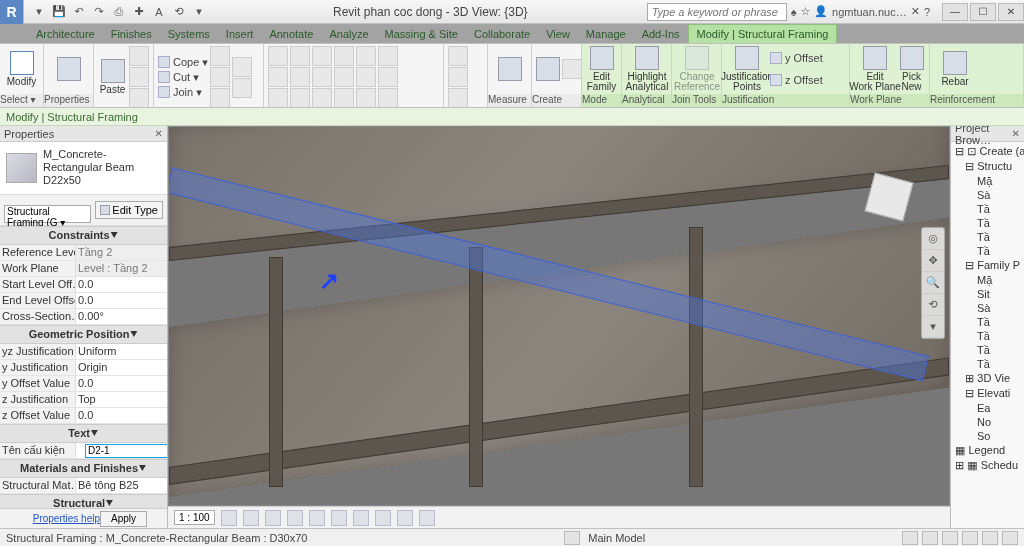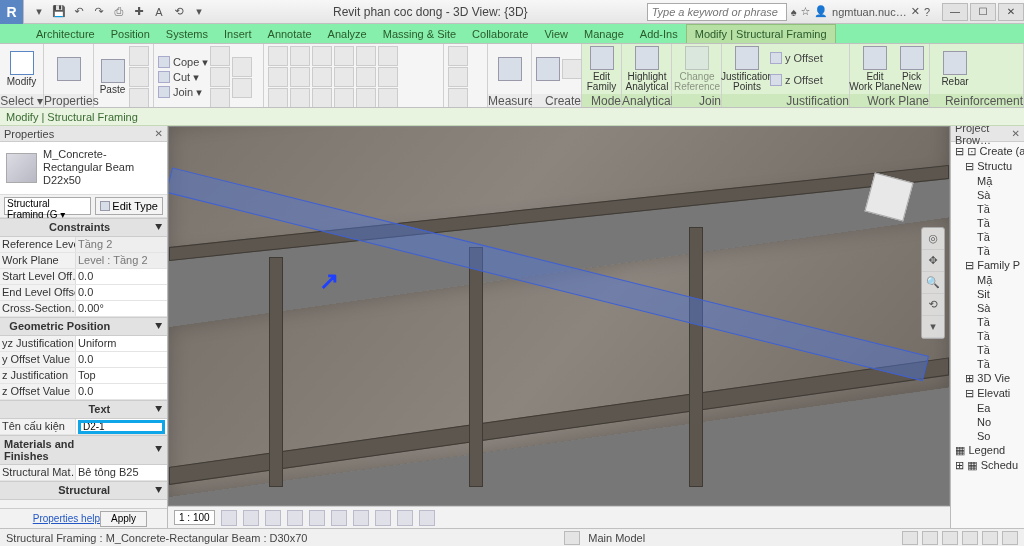--- a/index.html
+++ b/index.html
@@ -7,54 +7,54 @@
 .titlebar { height: 24px; background: linear-gradient(#f7f7f7,#e6e6e6); display: flex; align-items: center; border-bottom: 1px solid #c0c0c0; }
 .app-icon { width: 24px; height: 24px; background: #5a87c4; color: #fff; display: flex; align-items: center; justify-content: center; font-weight: bold; font-size: 14px; border-right: 1px solid #bbb; }
 .qat { display: flex; align-items: center; gap: 2px; padding: 0 6px; }
 .qat-btn { width: 18px; height: 18px; display: flex; align-items: center; justify-content: center; color: #555; cursor: pointer; font-size: 11px; }
 .title-text { flex: 1; text-align: center; color: #444; font-size: 12px; }
 .search-box { width: 140px; height: 18px; border: 1px solid #aaa; background: #fff; font-style: italic; color: #888; padding: 0 4px; }
 .user-area { display: flex; align-items: center; gap: 4px; padding: 0 4px; color: #555; }
 .user-area span { font-size: 11px; }
 .win-btns { display: flex; margin-left: 6px; }
 .win-btn { width: 26px; height: 18px; background: #e2e2e2; border: 1px solid #bbb; margin-left: 2px; display: flex; align-items: center; justify-content: center; color: #444; cursor: pointer; font-size: 10px; }
-.tabs { height: 20px; background: #86efac; display: flex; align-items: flex-end; border-bottom: 1px solid #c0c0c0; padding-left: 28px; }
+.tabs { height: 20px; background: #a3a3a3; display: flex; align-items: flex-end; border-bottom: 1px solid #c0c0c0; padding-left: 28px; }
 .tab { padding: 3px 8px; color: #2a5a2a; cursor: pointer; font-size: 11px; }
 .tab.contextual { background: #b7e0a5; border: 1px solid #8fbf7a; border-bottom: none; color: #2a5a2a; }
 .ribbon { height: 64px; background: #f5f5f5; display: flex; border-bottom: 1px solid #c0c0c0; overflow: hidden; }
 .ribbon-group { border-right: 1px solid #d0d0d0; display: flex; flex-direction: column; }
 .ribbon-group.green { background: #def1d2; }
 .rg-body { flex: 1; display: flex; align-items: center; padding: 2px 4px; gap: 2px; }
-.rg-label { height: 14px; text-align: right; font-size: 12px; color: #555; background: #ebebeb; }
+.rg-label { height: 14px; text-align: left; font-size: 10px; color: #555; background: #ebebeb; }
 .ribbon-group.green .rg-label { background: #cde8bc; }
 .rbtn-lg { width: 42px; height: 46px; display: flex; flex-direction: column; align-items: center; justify-content: center; gap: 2px; cursor: pointer; }
 .rbtn-lg .ico { width: 24px; height: 24px; background: #d8dee8; border: 1px solid #99a; }
 .rbtn-lg .lbl { font-size: 10px; color: #333; text-align: center; line-height: 1; }
 .rbtn-sm { width: 20px; height: 20px; background: #e8e8e8; border: 1px solid #ccc; cursor: pointer; }
 .rcol { display: flex; flex-direction: column; gap: 1px; }
 .rrow-txt { font-size: 10px; color: #444; display: flex; align-items: center; gap: 3px; height: 14px; cursor: pointer; }
 .rrow-txt .sm-ico { width: 12px; height: 12px; background: #d8dee8; border: 1px solid #aac; }
 .context-bar { height: 18px; background: #e8f3e0; border-bottom: 1px solid #c5d8b8; padding-left: 6px; color: #3a6c32; display: flex; align-items: center; font-size: 11px; }
 .workspace { display: flex; height: calc(546px - 24px - 20px - 64px - 18px - 18px); }
 .props-panel { width: 168px; background: #f2f2f2; border-right: 1px solid #bbb; display: flex; flex-direction: column; overflow: hidden; }
 .panel-title { height: 16px; background: #e6e6e6; border-bottom: 1px solid #ccc; display: flex; align-items: center; justify-content: space-between; padding: 0 4px; font-size: 11px; color: #444; }
 .panel-close { cursor: pointer; color: #666; font-size: 10px; }
 .type-preview { display: flex; align-items: center; gap: 6px; padding: 6px; background: #fff; border-bottom: 1px solid #ddd; }
 .type-thumb { width: 40px; height: 30px; background: linear-gradient(135deg,#dcdce4,#b8b8c4); border: 1px solid #aaa; }
 .type-info { font-size: 10px; color: #333; line-height: 1.2; }
 .type-selector-row { display: flex; align-items: center; gap: 4px; padding: 2px 4px; border-bottom: 1px solid #ddd; }
-.type-selector { flex: 1; height: 18px; border: 1px solid #aaa; background: #fff; font-size: 10px; padding: 0 2px; }
+.type-selector { flex: 1; height: 18px; border: 1px solid #aaa; background: #fff; font-size: 10px; padding: 0 2px; margin-top: 8px; }
 .edit-type-btn { height: 18px; border: 1px solid #aaa; background: #f4f4f4; font-size: 10px; padding: 0 4px; cursor: pointer; display: flex; align-items: center; gap: 2px; }
 .edit-type-btn .ico { width: 10px; height: 10px; background: #d8dee8; border: 1px solid #99a; }
 .props-scroll { flex: 1; overflow-y: auto; overflow-x: hidden; }
-.prop-group-hdr { background: #e2e2e2; font-weight: bold; font-size: 10px; padding: 2px 4px; border-top: 1px solid #ccc; border-bottom: 1px solid #ccc; display: flex; justify-content: flex-end; align-items: center; color: #333; gap: 44px; }
+.prop-group-hdr { background: #e2e2e2; font-weight: bold; font-size: 10px; padding: 2px 16px; border-top: 1px solid #ccc; border-bottom: 1px solid #ccc; display: flex; justify-content: center; align-items: center; color: #333; }
 .prop-row { display: flex; height: 16px; font-size: 10px; border-bottom: 1px solid #e4e4e4; }
 .prop-label { width: 76px; padding: 1px 2px; color: #333; background: #f2f2f2; border-right: 1px solid #ddd; overflow: hidden; white-space: nowrap; }
 .prop-value { flex: 1; padding: 1px 2px; background: #fff; color: #333; overflow: hidden; white-space: nowrap; }
-.prop-value input { width: 100%; border: 3px solid #0ea5e9; height: 14px; font-size: 10px; padding: 0 2px; }
+.prop-value input { width: 100%; border: 1px solid #0ea5e9; height: 14px; font-size: 10px; padding: 0 2px; margin-left: 7px; }
 .prop-row.ro .prop-value { background: #eee; color: #777; }
 .panel-footer { height: 20px; border-top: 1px solid #ccc; display: flex; align-items: center; justify-content: flex-end; padding: 0 20px; background: #f2f2f2; }
 .panel-footer a { color: #2257c5; font-size: 10px; text-decoration: underline; cursor: pointer; }
 .panel-footer button { height: 16px; font-size: 10px; padding: 0 10px; border: 1px solid #aaa; background: #f4f4f4; cursor: pointer; }
 .viewport-wrap { flex: 1; display: flex; flex-direction: column; min-width: 0; }
 .viewport { flex: 1; position: relative; background: #777; overflow: hidden; border: 1px solid #888; }
 .concrete-slab { position: absolute; background: linear-gradient(135deg,#7a736c,#8c857e,#736c65); box-shadow: inset 0 0 20px rgba(0,0,0,.2); }
 .beam { position: absolute; background: #5c564f; border: 1px solid #3f3a34; }
 .selected-beam { position: absolute; background: rgba(80,120,220,.45); border: 1px solid #4060d0; }
 .annotation-arrow { position: absolute; color: #2040ff; font-size: 24px; font-weight: bold; }
@@ -104,21 +104,21 @@
   </div>
   <div class="win-btns">
     <div class="win-btn">—</div>
     <div class="win-btn">☐</div>
     <div class="win-btn">✕</div>
   </div>
 </div>
 
 <div class="tabs">
   <div class="tab">Architecture</div>
-  <div class="tab">Position</div>
+  <div class="tab">Finishes</div>
   <div class="tab">Systems</div>
   <div class="tab">Insert</div>
   <div class="tab">Annotate</div>
   <div class="tab">Analyze</div>
   <div class="tab">Massing &amp; Site</div>
   <div class="tab">Collaborate</div>
   <div class="tab">View</div>
   <div class="tab">Manage</div>
   <div class="tab">Add-Ins</div>
   <div class="tab contextual">Modify | Structural Framing</div>
@@ -374,20 +374,24 @@
           <div class="prop-label">Cross-Section…</div>
           <div class="prop-value">0.00°</div>
         </div>
       <div class="prop-group-hdr">
           <span>Geometric Position</span>
           <span>⯆</span>
         </div>
       <div class="prop-row">
           <div class="prop-label">yz Justification</div>
           <div class="prop-value">Uniform</div>
+        </div>
+      <div class="prop-row">
+          <div class="prop-label">y Justification</div>
+          <div class="prop-value">Origin</div>
         </div>
       <div class="prop-row">
           <div class="prop-label">y Offset Value</div>
           <div class="prop-value">0.0</div>
         </div>
       <div class="prop-row">
           <div class="prop-label">z Justification</div>
           <div class="prop-value">Top</div>
         </div>
       <div class="prop-row">

